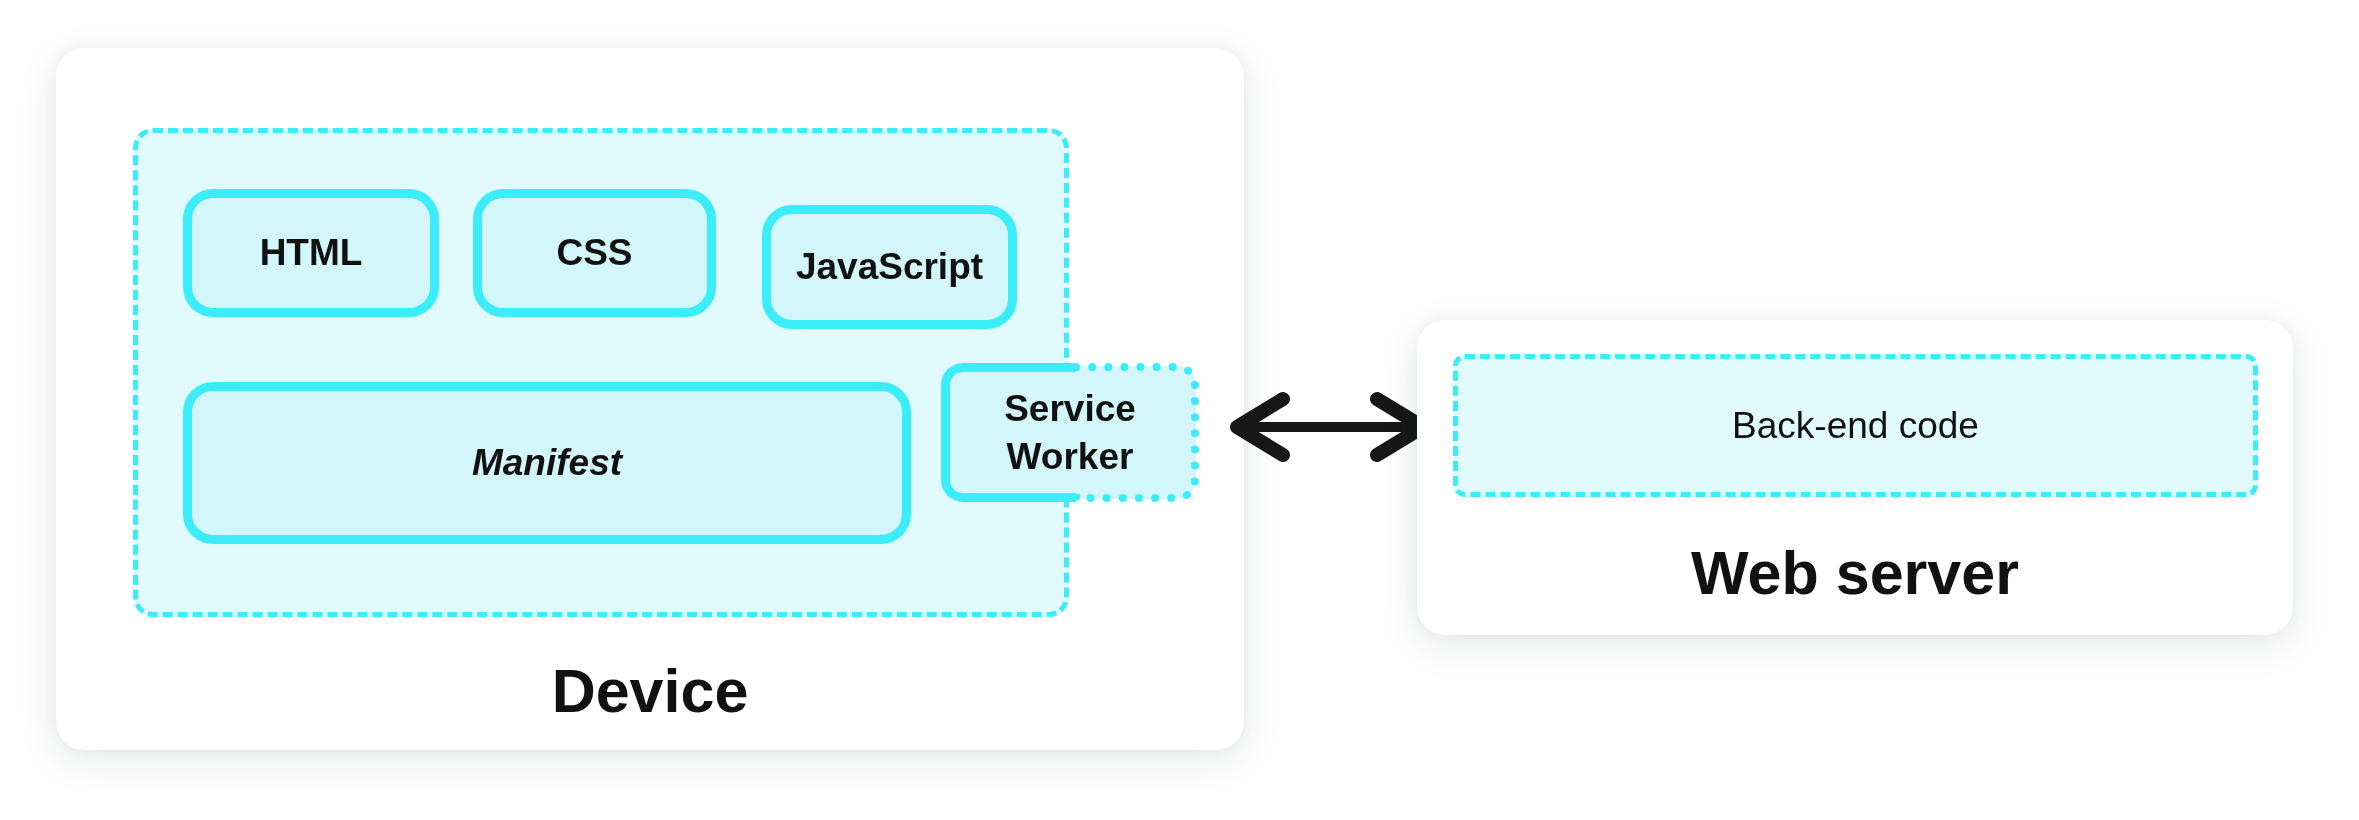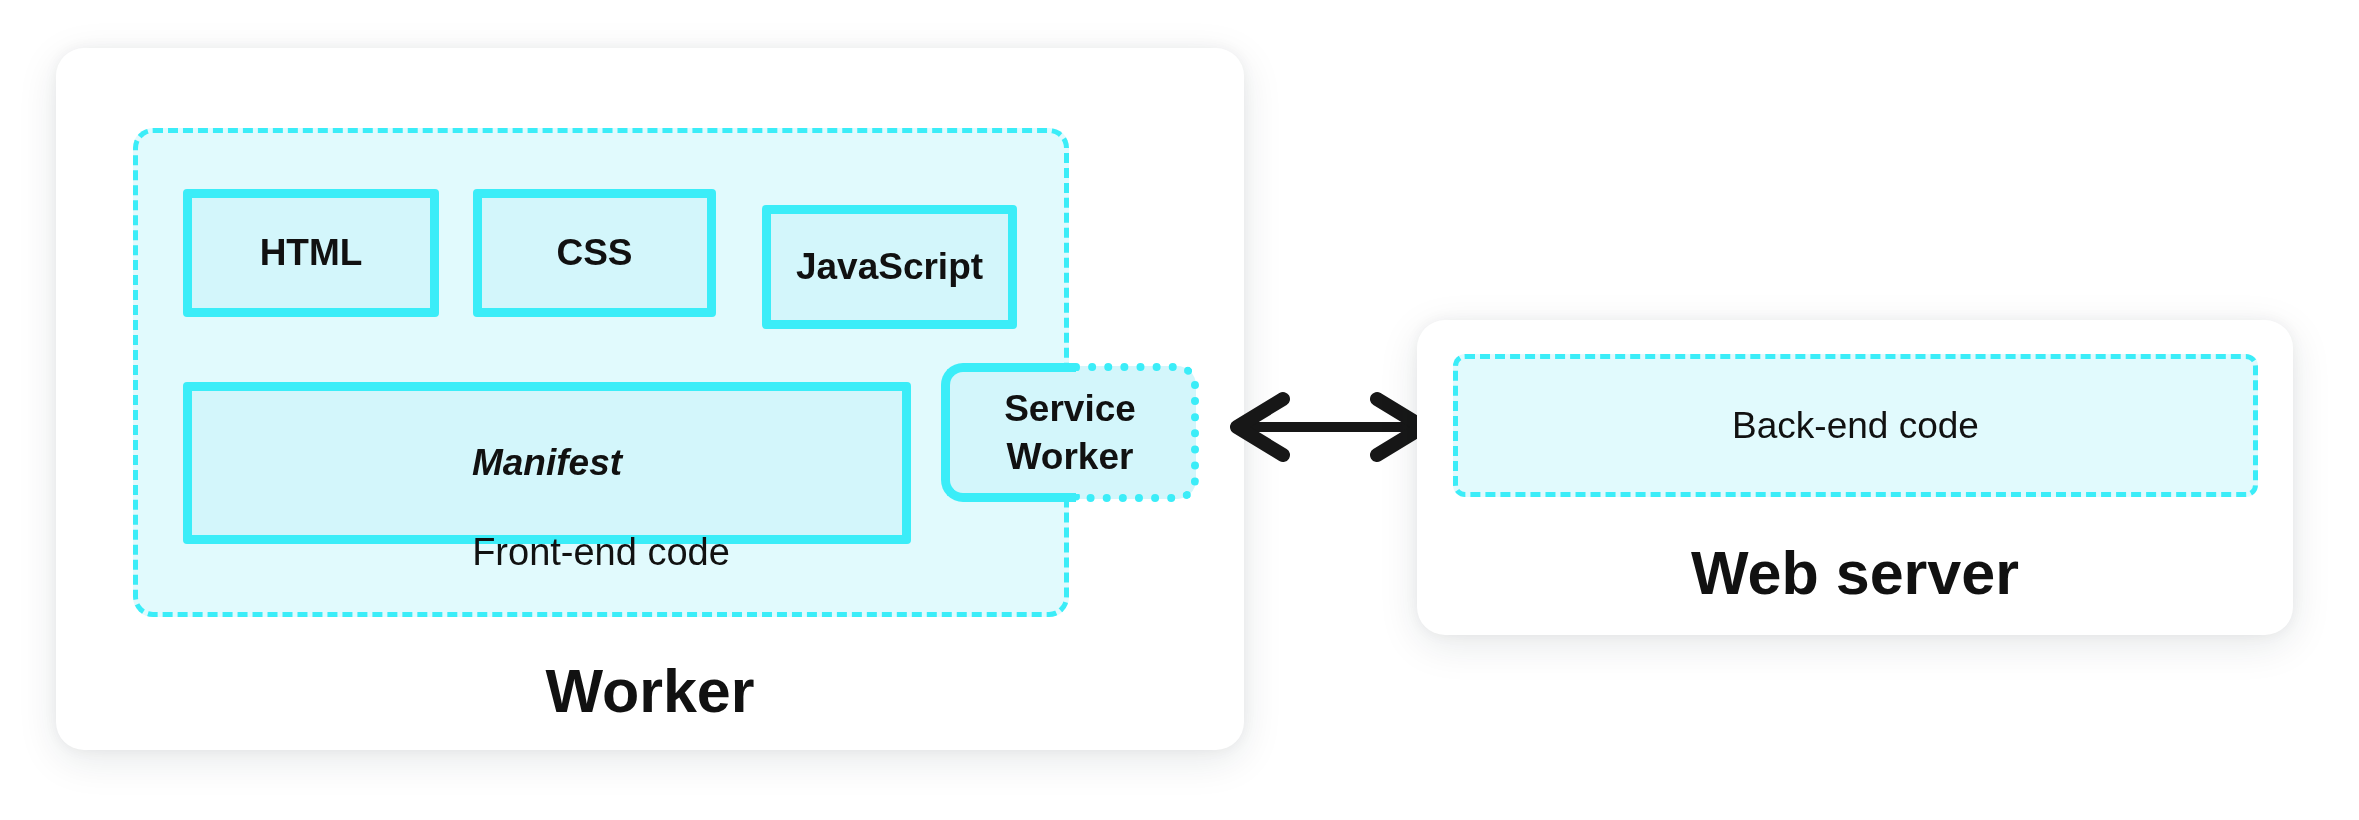--- a/index.html
+++ b/index.html
@@ -43,21 +43,21 @@
     background: #e1fafd;
     border: 5px dashed #3bedf8;
     border-radius: 20px;
   }
 
   
   .box {
     position: absolute;
     background: #d3f6fb;
     border: 9px solid #3bedf8;
-    border-radius: 4px;
+    border-radius: 30px;
     display: flex;
     align-items: center;
     justify-content: center;
     font-size: 37px;
     font-weight: 700;
     color: #111111;
     text-align: center;
   }
   .box-html       { left: 45px;  top: 56px;  width: 256px; height: 128px; }
   .box-css        { left: 335px; top: 56px;  width: 243px; height: 128px; }
@@ -164,24 +164,23 @@
         <span>Manifest</span>
       </div>
 
       <div class="sw-box">
         <div class="sw-fill"></div>
         <div class="sw-border-solid"></div>
         <div class="sw-border-dotted"></div>
         <div class="sw-label">Service Worker</div>
       </div>
 
-      <div class="group-label">Front-end code</div>
     </div>
 
-    <div class="card-title device-title">Worker</div>
+    <div class="card-title device-title">Device</div>
   </div>
 
   <svg class="arrow-svg" viewBox="0 0 210 72" aria-hidden="true">
     <line x1="16" y1="36" x2="194" y2="36" stroke="#171717" stroke-width="10"></line>
     <polyline points="58,8 12,36 58,64" fill="none" stroke="#171717" stroke-width="14" stroke-linecap="round" stroke-linejoin="round"></polyline>
     <polyline points="152,8 198,36 152,64" fill="none" stroke="#171717" stroke-width="14" stroke-linecap="round" stroke-linejoin="round"></polyline>
   </svg>
 
   <div class="card server-card">
 

